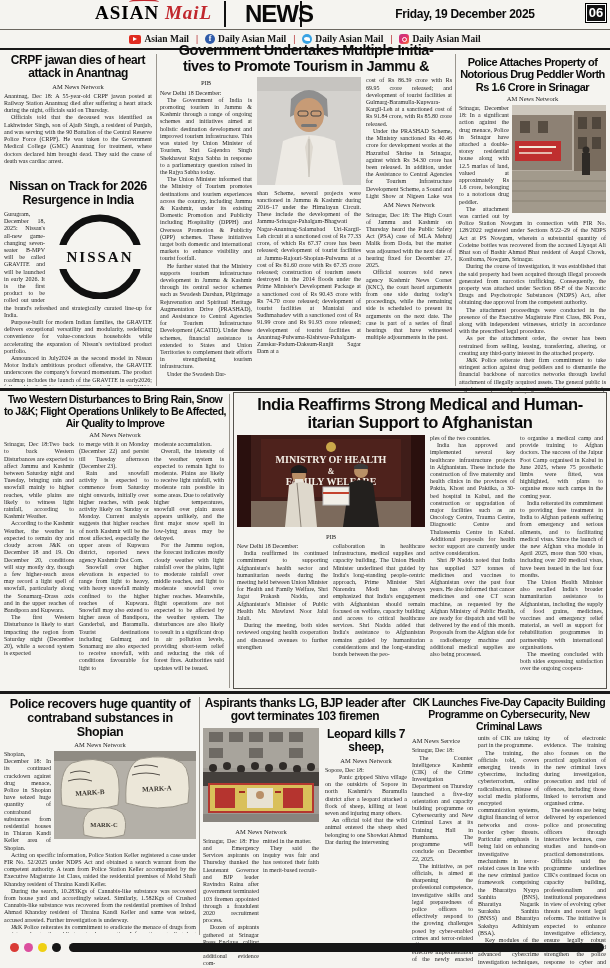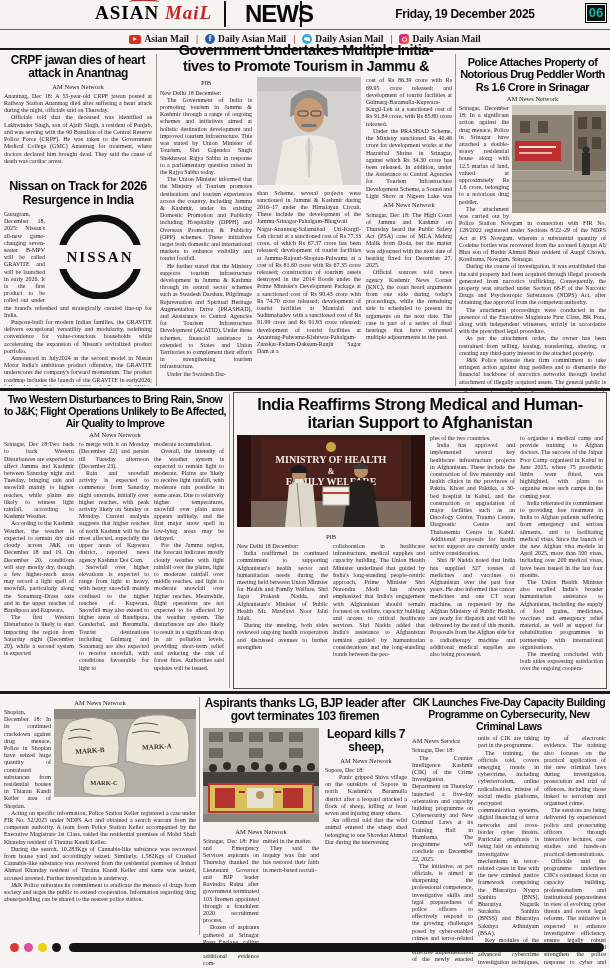--- a/index.html
+++ b/index.html
@@ -25,21 +25,21 @@
 <div class="page">
 
   <div class="abs" style="left:0;top:0;right:0;height:28px;">
     <div class="abs" style="left:95px;top:2px;font-family:'Liberation Serif',serif;font-weight:bold;font-size:19px;letter-spacing:1px;">
       <span style="position:absolute;left:34px;top:-3px;width:30px;height:6px;border-top:2px solid #c1272d;border-radius:50%;"></span>
       <span style="color:#000000;">ASIAN</span>
       <span style="color:#c1272d;font-style:italic;">MaiL</span>
     </div>
     <div class="abs" style="left:224px;top:1px;width:78px;text-align:center;font-family:'Liberation Sans',sans-serif;font-weight:bold;font-size:24px;letter-spacing:-1px;color:#0a0a0a;border-left:2px solid #111;border-right:2px solid #111;line-height:26px;padding-left:19px;">NEWS</div>
     <div class="abs" style="left:380px;top:7px;width:170px;text-align:center;font-family:'Liberation Sans',sans-serif;font-weight:bold;font-size:12px;letter-spacing:-0.3px;color:#0a0a0a;">Friday, 19 December 2025</div>
-    <div class="abs" style="right:3px;top:3px;width:22px;height:20px;background:#101010;color:#14b8a6;border:1px solid #000;box-shadow:inset 0 0 0 1px #fff;font-family:'Liberation Sans',sans-serif;font-weight:bold;font-size:13px;text-align:center;line-height:18px;">06</div>
+    <div class="abs" style="right:3px;top:3px;width:22px;height:20px;background:#101010;color:#ffffff;border:1px solid #000;box-shadow:inset 0 0 0 1px #fff;font-family:'Liberation Sans',sans-serif;font-weight:bold;font-size:13px;text-align:center;line-height:18px;">06</div>
   </div>
   <div class="thinrule" style="top:29px;"></div>
 
   <div class="abs" style="left:0;top:31px;right:0;height:16px;display:flex;justify-content:center;align-items:center;gap:7px;font-size:9.5px;font-weight:bold;">
     <span style="display:inline-flex;align-items:center;gap:3px;">
       <span style="width:12px;height:9px;background:#e02b20;border-radius:2px;display:inline-block;position:relative;">
           <span style="position:absolute;left:4px;top:2px;width:0;height:0;border-left:4px solid #fff;border-top:2.5px solid transparent;border-bottom:2.5px solid transparent;"></span>
         </span>
       <span>Asian Mail</span>
     </span>
@@ -246,20 +246,21 @@
         <p>India reiterated its commitment to providing free treatment in India to Afghan patients suffering from emergency and serious ailments, and to facilitating medical visas. Since the launch of the new Afghan visa module in April 2025, more than 500 visas, including over 200 medical visas, have been issued in the last four months.</p>
         <p>The Union Health Minister also recalled India's broader humanitarian assistance to Afghanistan, including the supply of food grains, medicines, vaccines and emergency relief material, as well as support for rehabilitation programmes in partnership with international organisations.</p>
         <p>The meeting concluded with both sides expressing satisfaction over the ongoing coopera-</p>
       </div>
     </div>
   </div>
 
   <div class="secrule" style="top:691px;"></div>
 
   <div class="abs" style="left:4px;top:697px;width:192px;height:236px;overflow:hidden;">
+    <div class="hl" style="font-size:12.5px;">Police recovers huge quantity of contraband substances in Shopian</div>
     <div class="by">AM News Network</div>
     <div class="bd">
       <svg width="142" height="88" viewBox="0 0 142 88" style="float:right;margin:0 0 2px 3px;">
         <rect width="142" height="88" fill="#b4b0a8"></rect>
         <rect x="0" y="0" width="142" height="10" fill="#8f8b83"></rect>
         <path d="M8,54 Q4,20 18,12 Q40,4 58,14 Q68,22 64,54 Q40,62 8,54 Z" fill="#e9e4d5" stroke="#9a958a"></path>
         <path d="M72,52 Q70,14 86,8 Q112,2 128,12 Q138,20 134,52 Q104,62 72,52 Z" fill="#ece7d9" stroke="#9a958a"></path>
         <path d="M30,84 Q26,62 40,58 Q58,54 68,62 Q74,70 70,84 Q50,90 30,84 Z" fill="#e6e1d2" stroke="#9a958a"></path>
         <path d="M16,22 q10,-4 20,0 M14,30 q12,-4 24,0" stroke="#55504a" stroke-width="1" fill="none"></path>
         <path d="M80,16 q12,-4 24,0 M78,24 q14,-4 28,0" stroke="#55504a" stroke-width="1" fill="none"></path>

